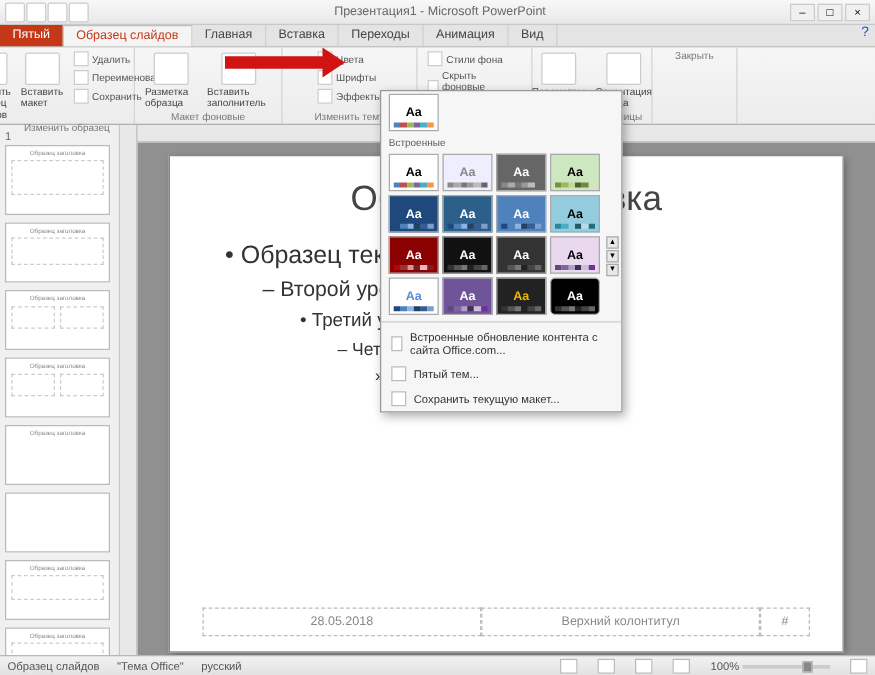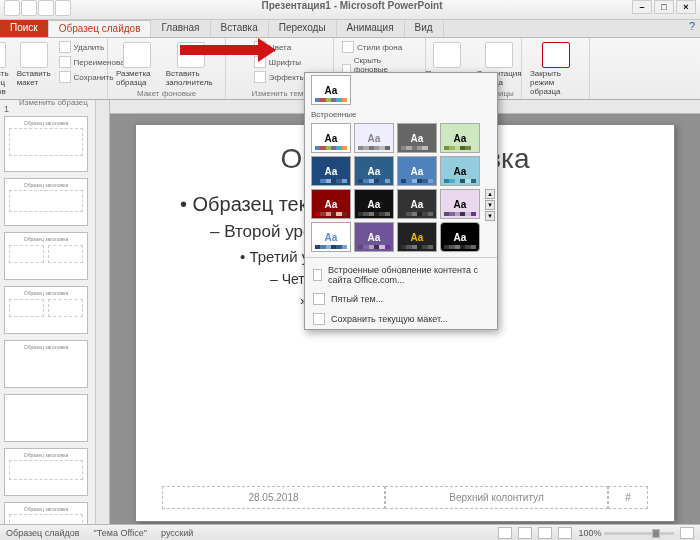--- a/index.html
+++ b/index.html
@@ -1,19 +1,19 @@
 <!DOCTYPE html>
 <html><head>
 <meta charset="utf-8">
 <style>
 * { margin: 0; padding: 0; box-sizing: border-box; font-family: "Segoe UI", Tahoma, sans-serif; }
 body { width: 700px; height: 540px; background: #e6e6e6; overflow: hidden; position: relative; font-size: 11px; }
 
 
-.titlebar { height: 20px; background: linear-gradient(#f8f8f8,#e8e8e8); display: flex; align-items: flex-start; padding: 0 4px; border-bottom: 1px solid #c8c8c8; font-weight: bold; }
+.titlebar { height: 20px; background: linear-gradient(#f8f8f8,#e8e8e8); display: flex; align-items: center; padding: 0 4px; border-bottom: 1px solid #c8c8c8; }
 .qa-btn { width: 16px; height: 16px; margin-right: 1px; background: #fff; border: 1px solid #ccc; border-radius: 2px; }
 .titlebar .title { flex: 1; text-align: center; color: #666; font-size: 10px; }
 .winbtns { display: flex; gap: 2px; }
 .winbtns span { width: 20px; height: 14px; display: flex; align-items: center; justify-content: center; background: #f0f0f0; border: 1px solid #ccc; font-size: 9px; }
 
 
 .tabs { height: 18px; background: #e4e4e4; display: flex; border-bottom: 1px solid #b8b8b8; }
 .tab { padding: 2px 10px; font-size: 10px; color: #444; border-right: 1px solid #d0d0d0; cursor: pointer; }
 .tab.file { background: #c43818; color: #fff; }
 .tab.active { background: #f4f4f4; color: #c43818; border-top: 1px solid #c0c0c0; }
@@ -79,21 +79,21 @@
 .thm .bar { position: absolute; bottom: 2px; left: 3px; right: 3px; height: 4px; display: flex; }
 .thm .bar span { flex: 1; }
 .gallery hr { border: none; border-top: 1px solid #ccc; margin: 3px 0; }
 .gallery .mitem { padding: 4px 8px; display: flex; align-items: center; gap: 6px; color: #333; cursor: pointer; }
 .gallery .mitem .ico { width: 12px; height: 12px; background: #fff; border: 1px solid #bbb; }
 .gallery .scroll { position: absolute; right: 2px; top: 116px; width: 10px; display:flex; flex-direction:column; gap:1px; }
 .gallery .scroll span { width:10px; height:10px; background:#e8e8e8; border:1px solid #aaa; font-size:7px; text-align:center; line-height:8px; }
 
 
 .status { height: 16px; background: linear-gradient(#f2f2f2,#e2e2e2); border-top: 1px solid #b8b8b8; display: flex; align-items: center; font-size: 9px; color: #555; padding: 0 6px; gap: 14px; }
-.status .right { margin-left: auto; display: flex; align-items: center; gap: 6px; }
+.status .right { margin-left: auto; display: flex; align-items: center; gap: 16px; }
 .status .vbtn { width: 14px; height: 12px; background: #fff; border: 1px solid #bbb; }
 .status .zoom .track { width: 70px; height: 3px; background: #ccc; display: inline-block; position: relative; vertical-align: middle; }
 .status .zoom .thumb { position: absolute; left: 48px; top: -3px; width: 6px; height: 9px; background: #888; }
 </style>
 </head>
 <body>
 
 <div class="titlebar">
   <div class="qa-btn"></div>
   <div class="qa-btn"></div>
@@ -101,21 +101,21 @@
   <div class="qa-btn"></div>
   <div class="title">Презентация1 - Microsoft PowerPoint</div>
   <div class="winbtns">
     <span>–</span>
     <span>□</span>
     <span>×</span>
   </div>
 </div>
 
 <div class="tabs">
-  <div class="tab file">Поиск</div>
+  <div class="tab file">Пятый</div>
   <div class="tab active">Образец слайдов</div>
   <div class="tab">Главная</div>
   <div class="tab">Вставка</div>
   <div class="tab">Переходы</div>
   <div class="tab">Анимация</div>
   <div class="tab">Вид</div>
   <div class="help">?</div>
 </div>
 
 <div class="ribbon">
@@ -205,26 +205,20 @@
         </div>
       <div class="rbtn big">
           <div class="ico"></div>
           <span>Ориентация слайда</span>
         </div>
     </div>
     <div class="glabel">Параметры страницы</div>
   </div>
 
   <div class="rgroup" style="width:68px">
-    <div class="body">
-      <div class="rbtn big">
-          <div class="ico" style="background:#fff;border-color:#c00"></div>
-          <span>Закрыть режим образца</span>
-        </div>
-    </div>
     <div class="glabel">Закрыть</div>
   </div>
 </div>
 
 <div class="redarrow">
   <div class="shaft"></div>
     <div class="head"></div>
 </div>
 
 <div class="workspace">

